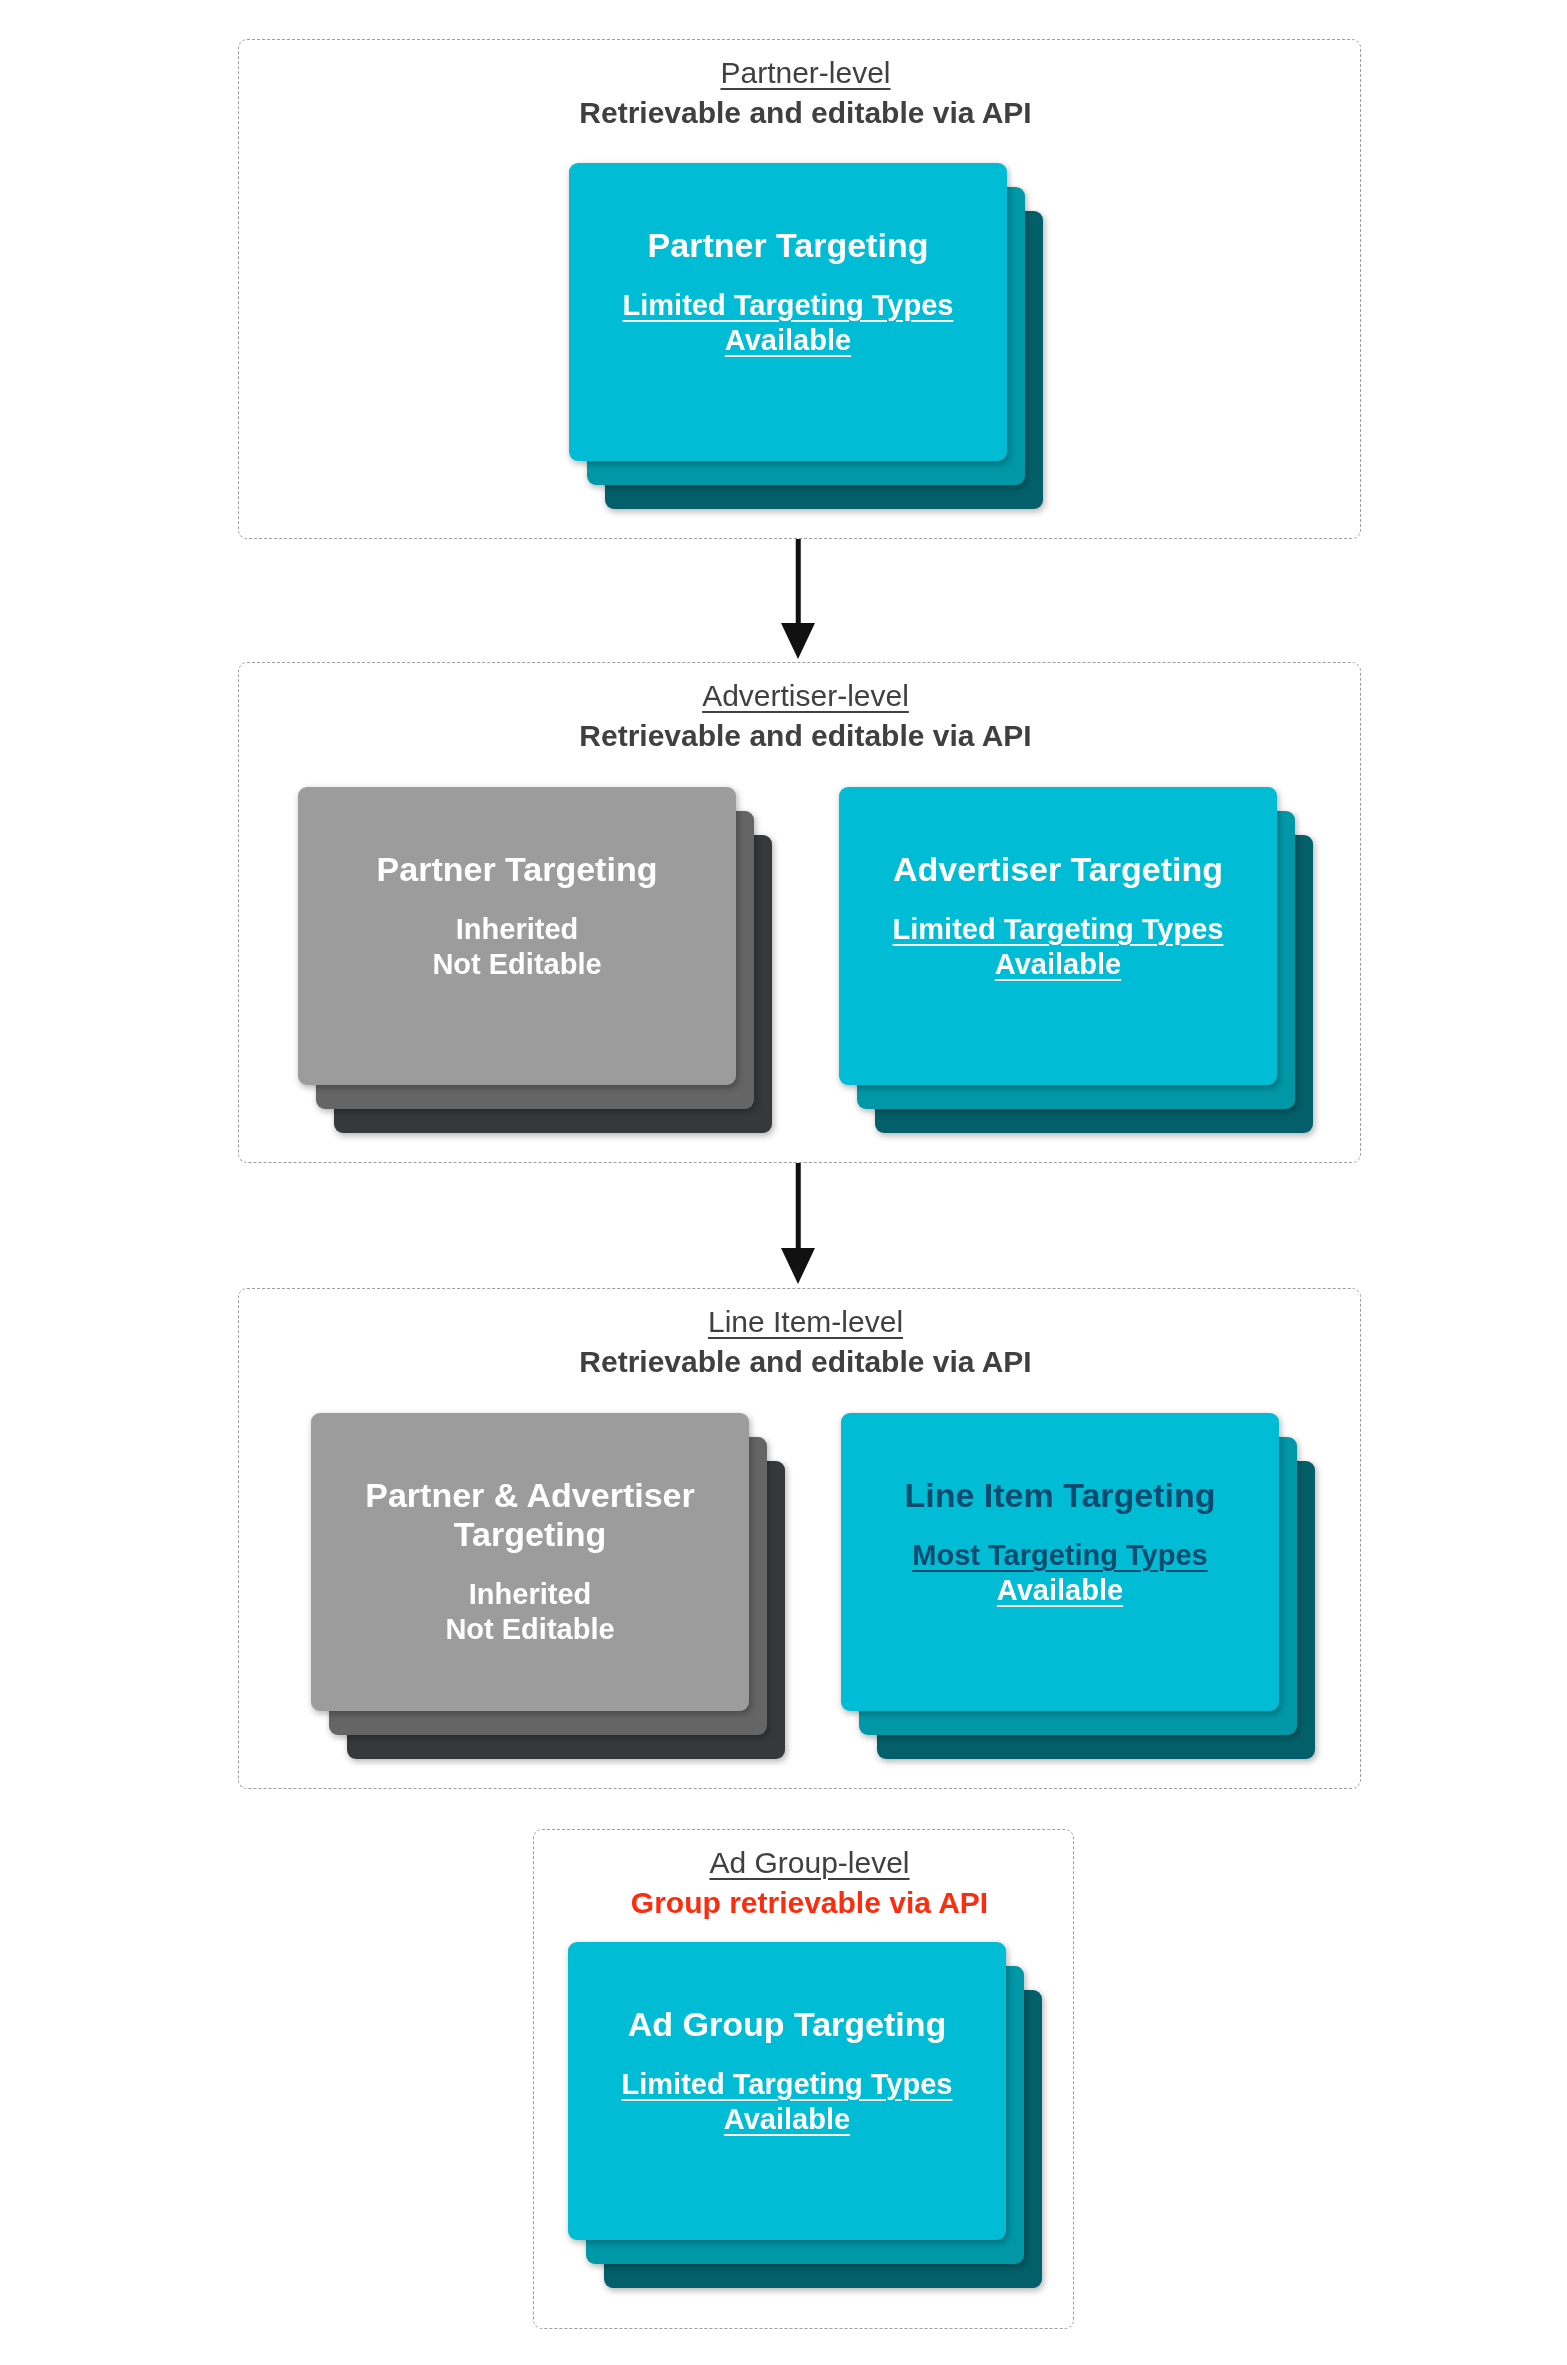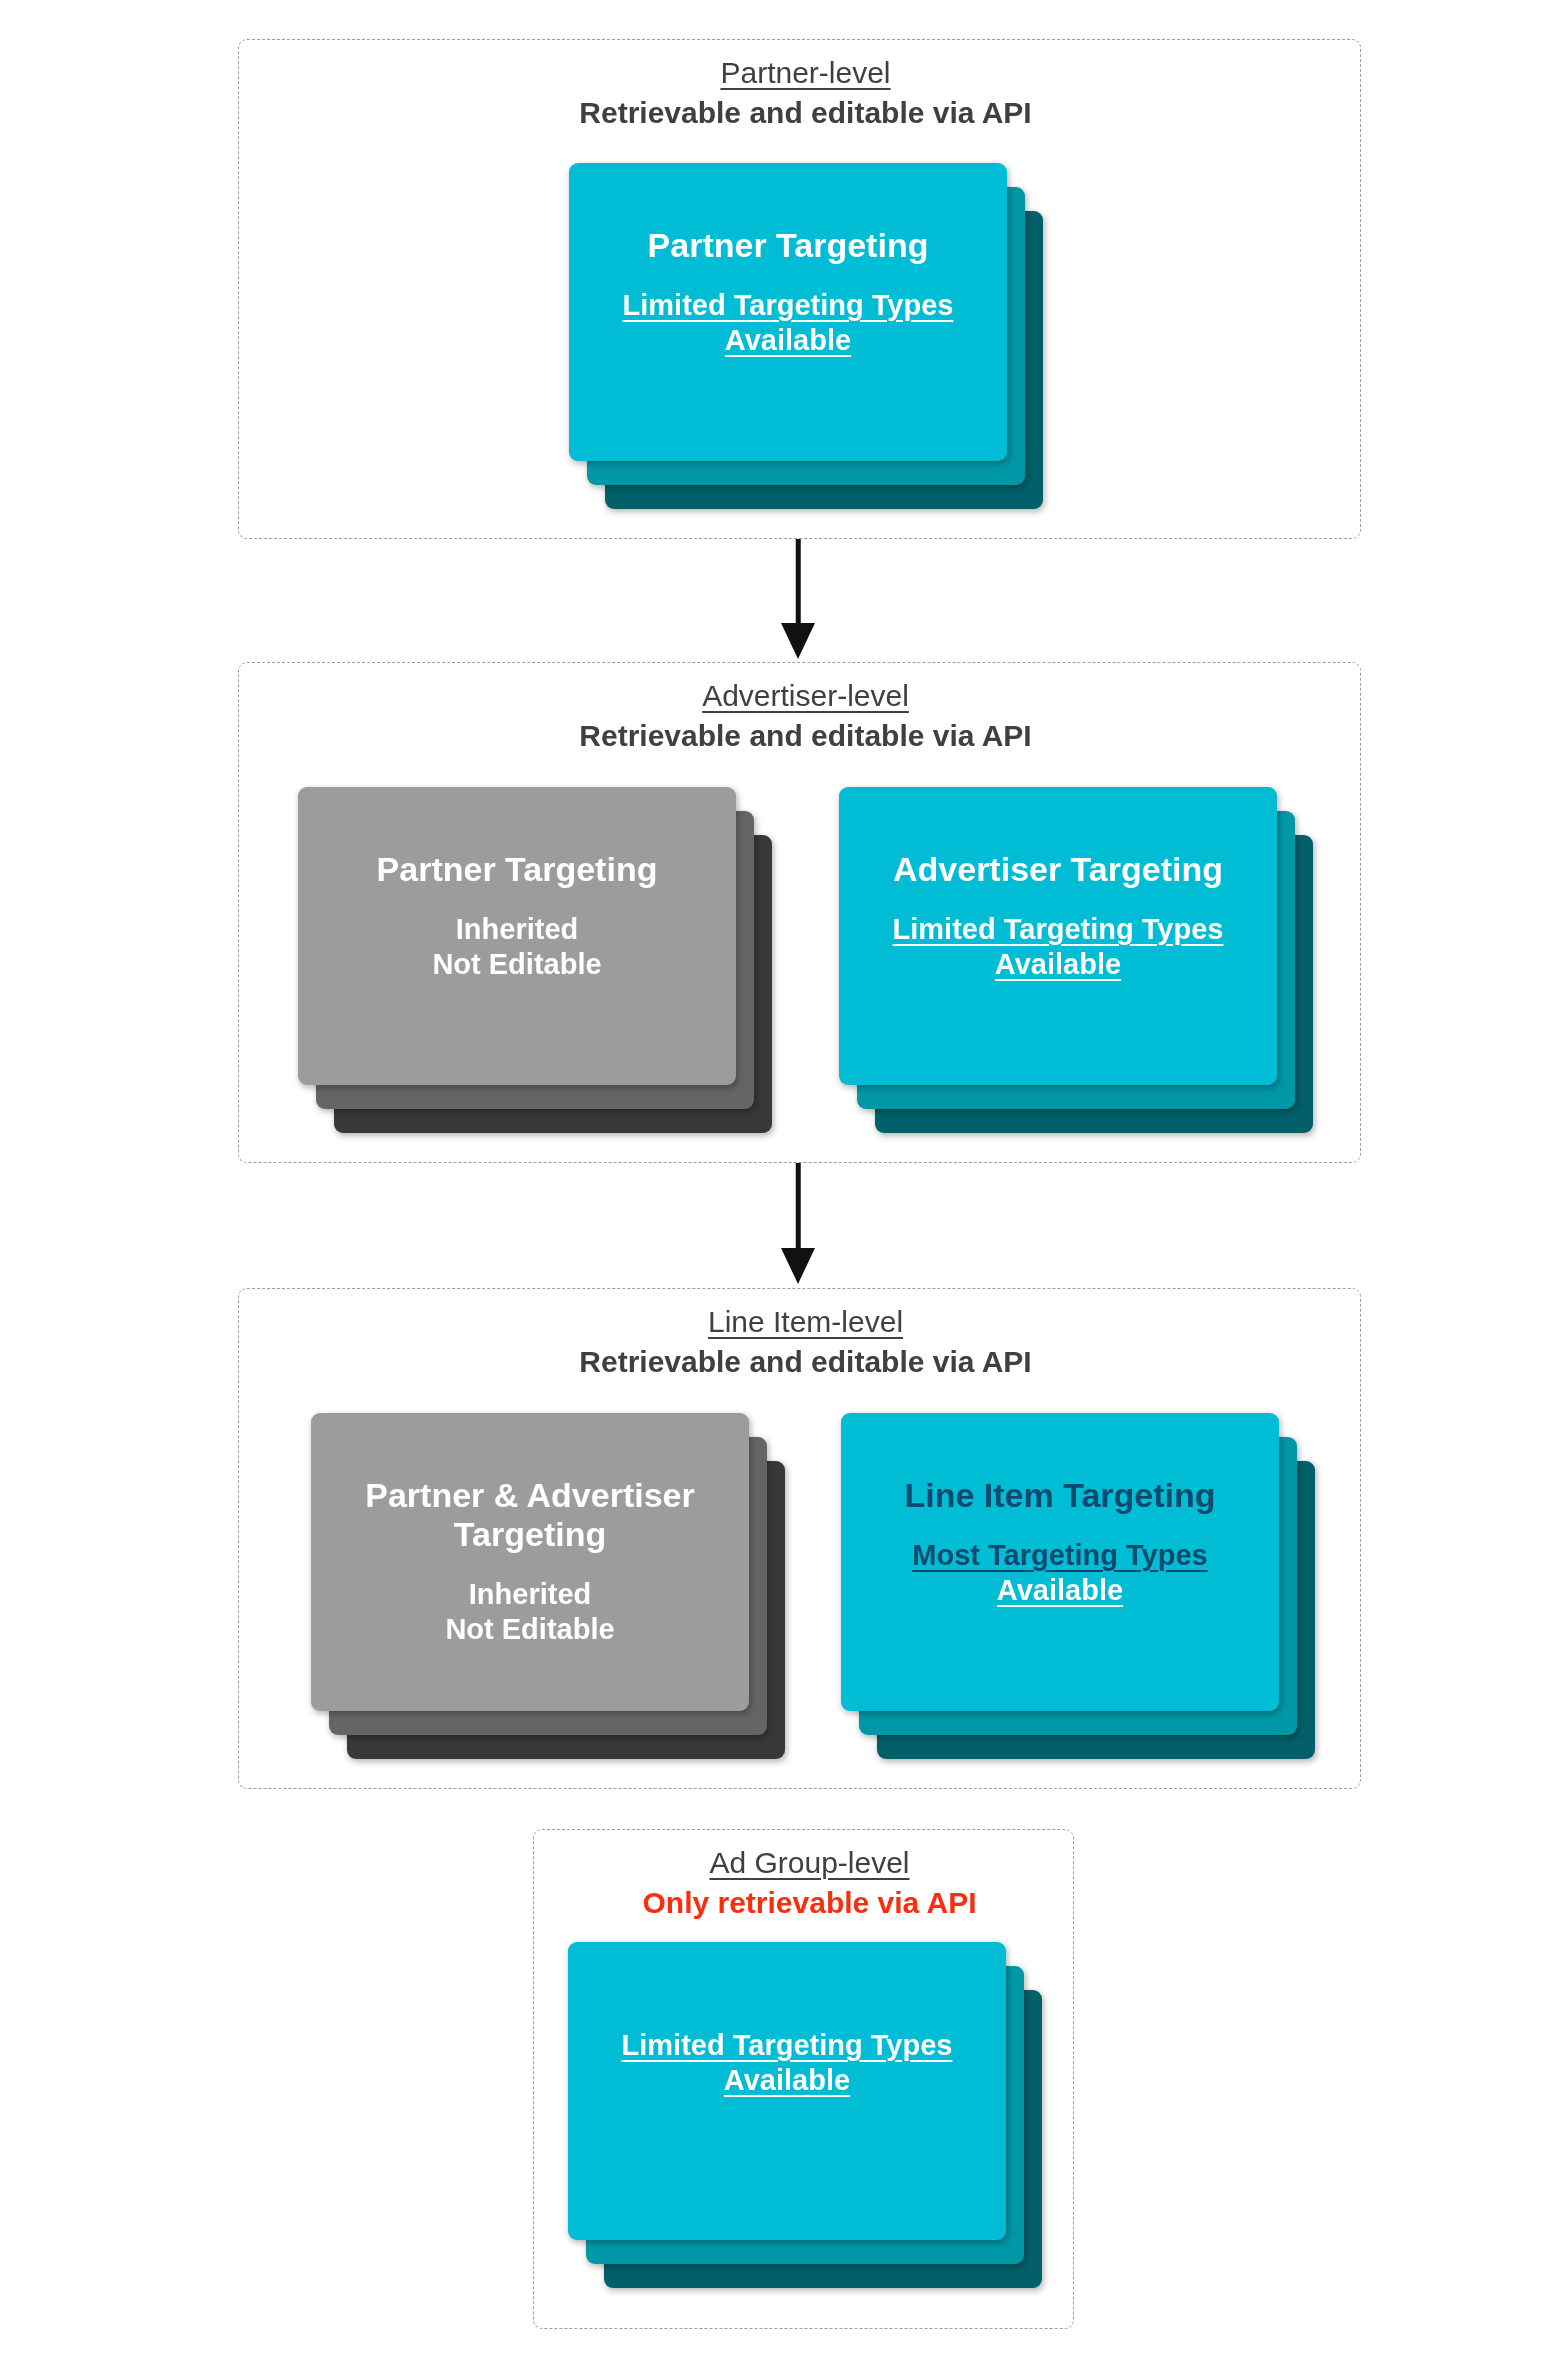--- a/index.html
+++ b/index.html
@@ -100,25 +100,26 @@
           <div class="card-title" style="color: #0c4a6e;">Line Item Targeting</div>
           <div class="card-sub u">
             <div class="sub-line" style="color: #0c4a6e;">Most Targeting Types</div>
             <div class="sub-line" style="color: rgb(255, 255, 255);">Available</div>
           </div>
         </div>
       </div>
     </div>
     <div class="level-box" style="left: 533px; top: 1829px; width: 541px; height: 500px; border-color: rgb(158, 158, 158);">
       <div class="sec-title" style="color: rgb(64, 64, 64);">Ad Group-level</div>
-      <div class="sec-sub" style="color: rgb(250, 45, 14);">Only retrievable via API</div>
+      <div class="sec-sub" style="color: rgb(250, 45, 14);">Group retrievable via API</div>
       <div class="card-stack" style="left: 34px; top: 112px;">
         <div class="layer l2" style="background: rgb(3, 96, 106);"></div>
         <div class="layer l1" style="background: rgb(0, 151, 167);"></div>
         <div class="layer l0" style="background: rgb(0, 188, 212);">
+          <div class="card-title" style="color: rgb(255, 255, 255);">Ad Group Targeting</div>
           <div class="card-sub u">
             <div class="sub-line" style="color: rgb(255, 255, 255);">Limited Targeting Types</div>
             <div class="sub-line" style="color: rgb(255, 255, 255);">Available</div>
           </div>
         </div>
       </div>
     </div>
     <div class="arrow" style="left: 780px; top: 539px; height: 120px;">
       <div class="shaft" style="height: 86px; background: rgb(17, 17, 17);"></div>
       <div class="head" style="border-top-color: rgb(17, 17, 17);"></div>

